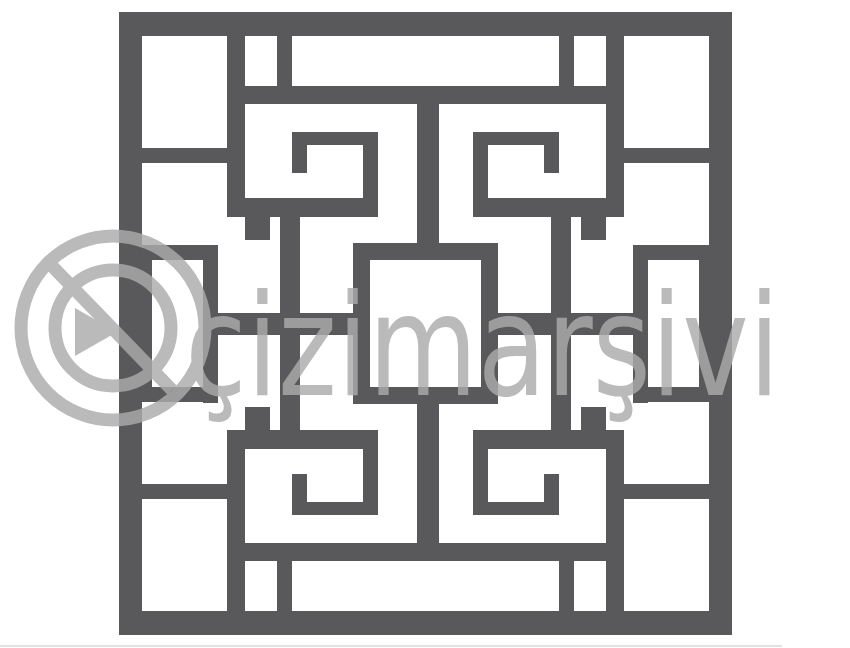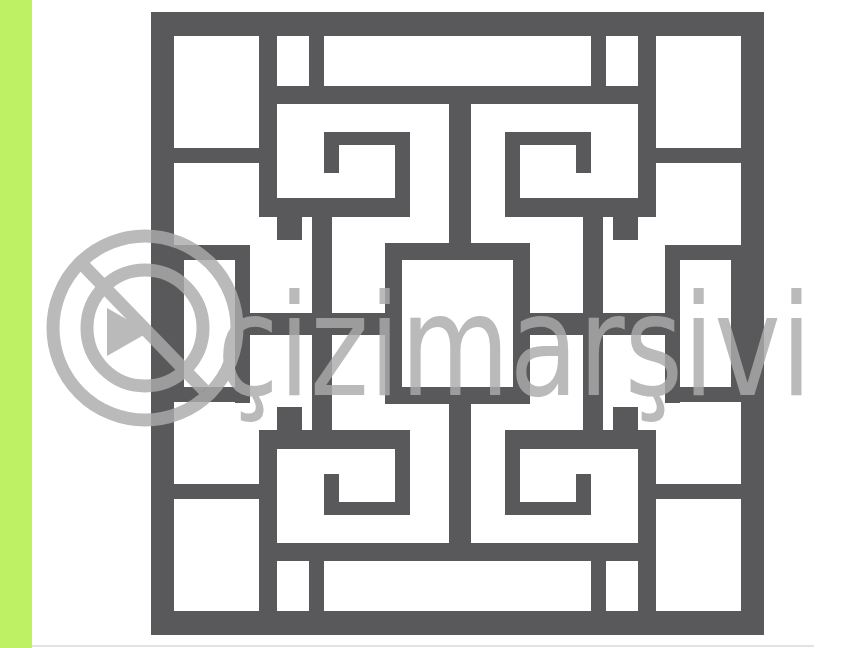--- a/index.html
+++ b/index.html
@@ -7,21 +7,20 @@
     padding: 0;
     background: #ffffff;
     font-family: "DejaVu Sans", sans-serif;
   }
   .stage {
     position: relative;
     width: 782px;
     height: 648px;
     background: #bef264;
     overflow: hidden;
-    padding-left: 32px;
   }
   .stage svg {
     display: block;
     width: 850px;
     height: 648px;
   }
   .wm-text {
     font-family: "DejaVu Sans", sans-serif;
     font-weight: normal;
   }

